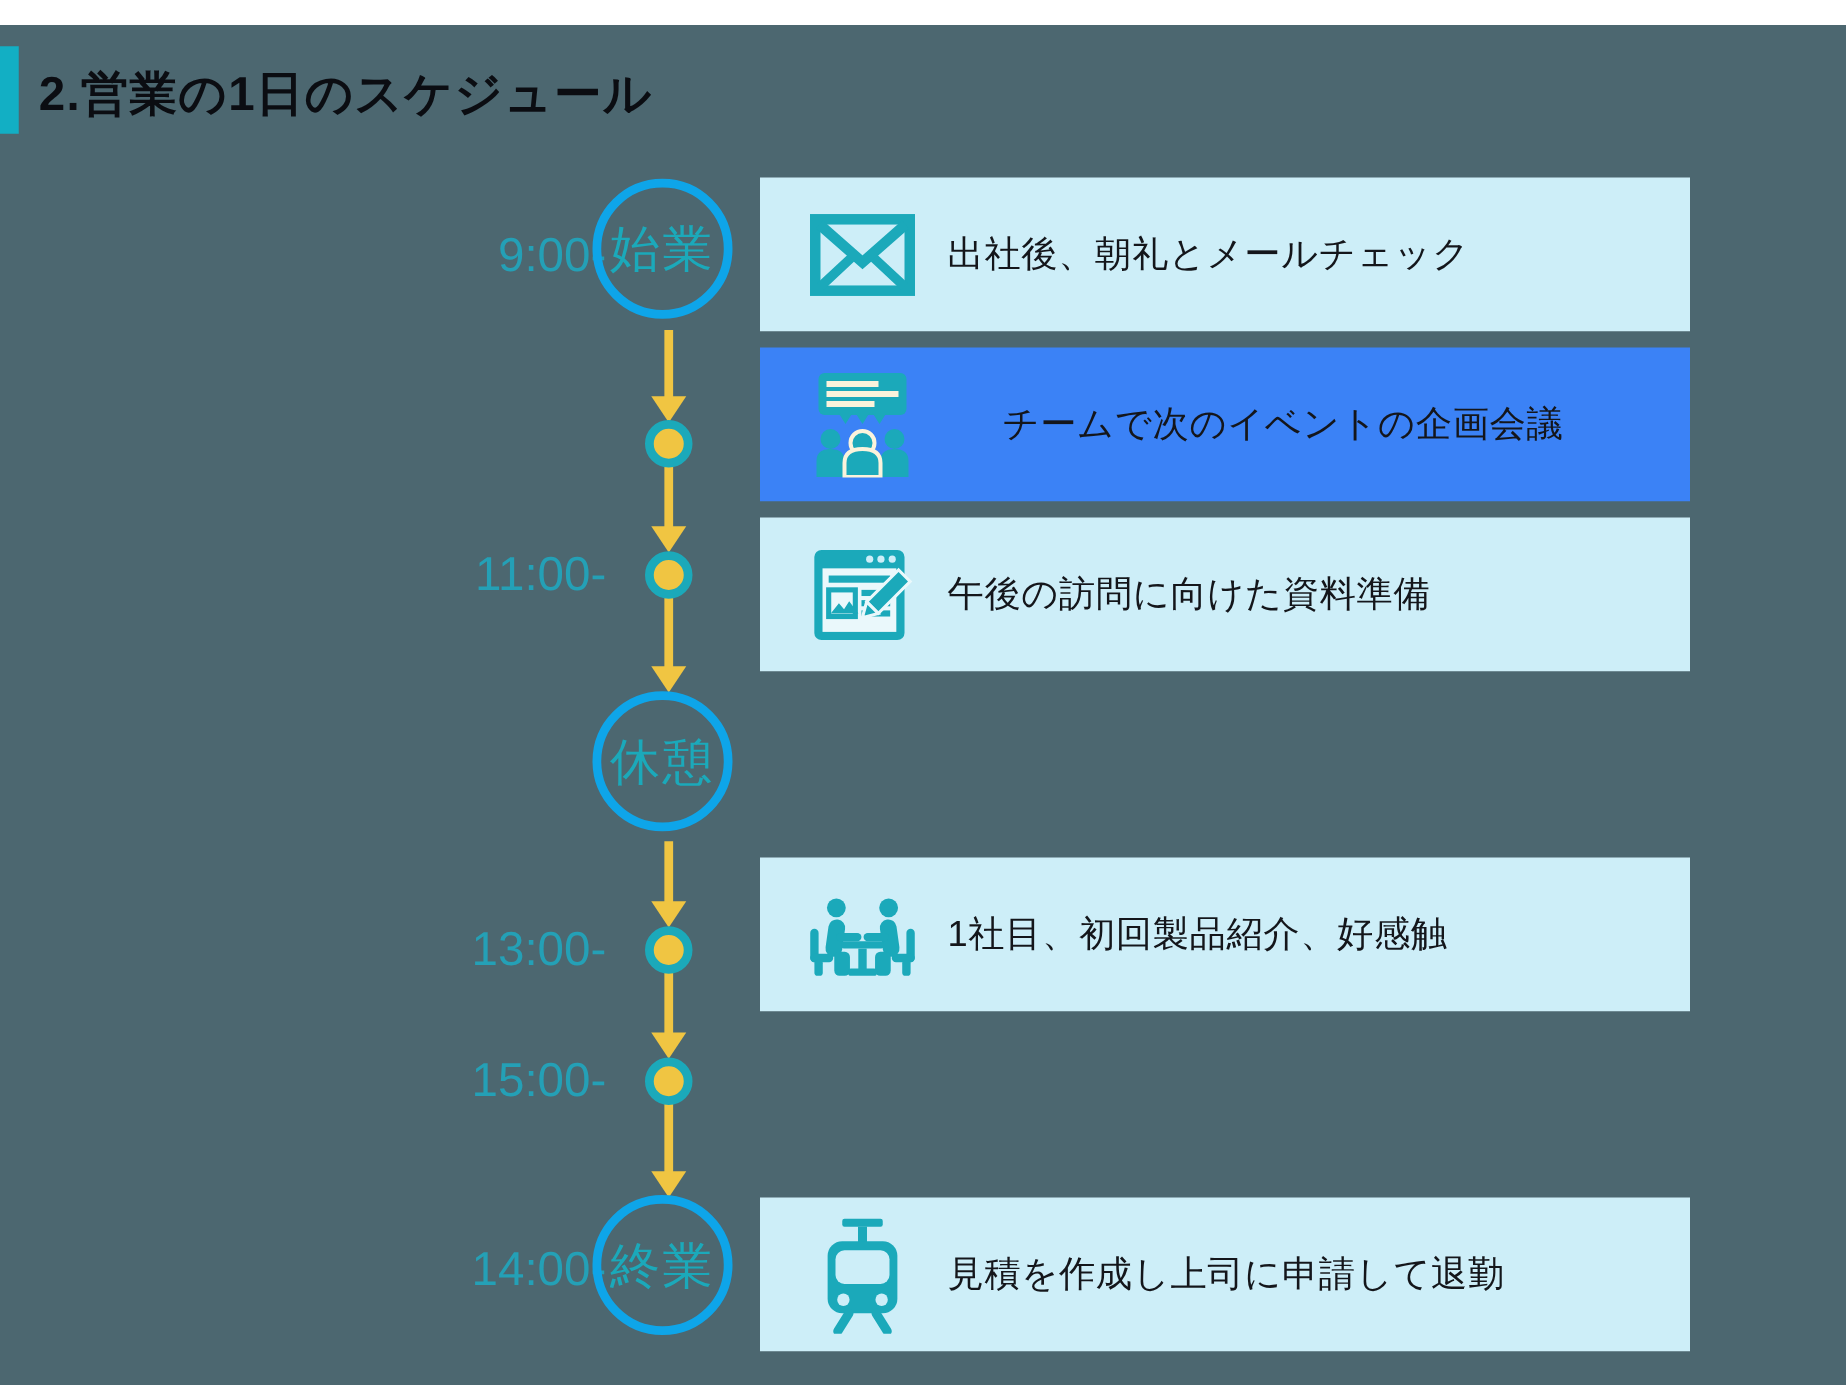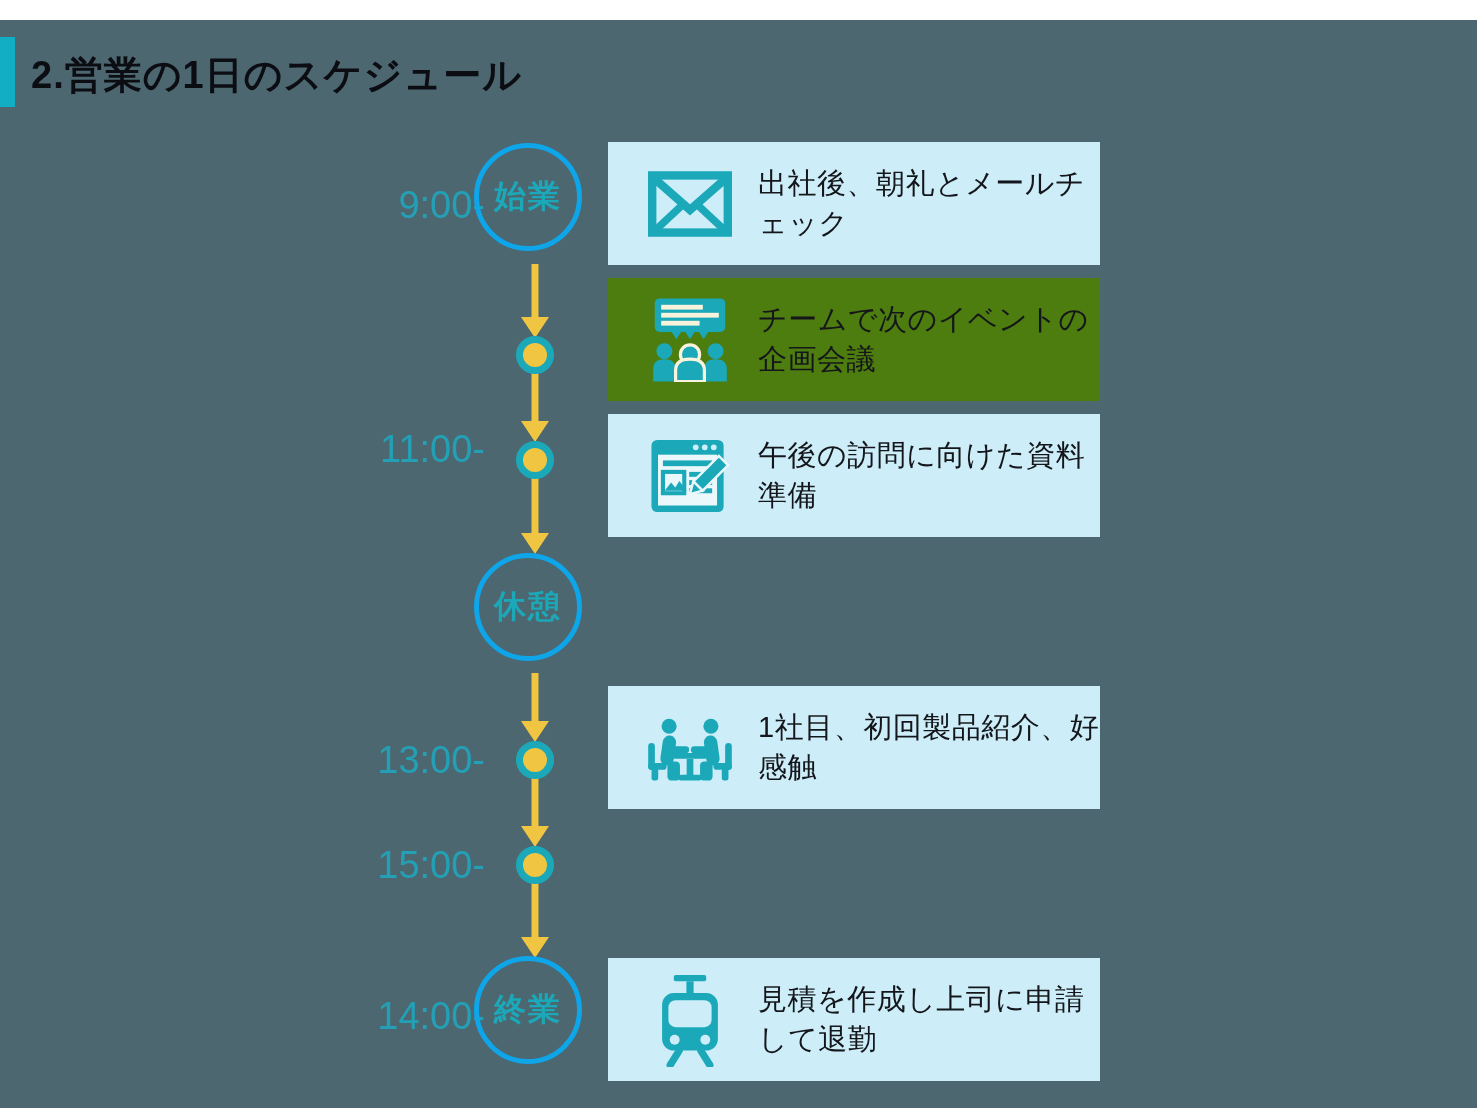--- a/index.html
+++ b/index.html
@@ -13,39 +13,39 @@
   .accent-bar { position:absolute; left:0; top:17px; width:15px; height:70px; background:#12AFC4; }
   .page-title {
     position:absolute; left:31px; top:30px; margin:0;
     font-size:38px; font-weight:800; color:#0B0D12; letter-spacing:1px;
   }
   
   .arrow-layer { position:absolute; left:0; top:0; width:1477px; height:1108px; pointer-events:none; }
   
   .big-circle {
     position:absolute; left:474px; width:98px; height:98px;
-    border:5px solid #0ea5e9; border-radius:50%;
+    border:7px solid #0ea5e9; border-radius:50%;
     display:flex; align-items:center; justify-content:center;
-    color:#1BA9BA; font-size:32px; font-weight:700; letter-spacing:2px;
+    color:#1BA9BA; font-size:40px; font-weight:400; letter-spacing:2px;
   }
   .dot {
     position:absolute; left:516px; width:24px; height:24px;
     border:7px solid #1BA9BA; border-radius:50%; background:#F0C542;
   }
   .time-label {
     position:absolute; left:322px; width:163px; height:42px; line-height:42px;
     text-align:right; font-size:38px; color:#24A0B6;
   }
   
   .card {
-    position:absolute; left:608px; width:492px; height:123px;
-    display:flex; align-items:center;justify-content:center;
+    position:absolute; left:608px; width:744px; height:123px;
+    display:flex; align-items:center;
   }
   .card.blue  { background:#CDEEF8; }
-  .card.cream { background:#4d7c0f; }
+  .card.cream { background:#3b82f6;gap:44px; }
   .icon-box {
     flex:0 0 92px; margin-left:36px; display:flex;
     align-items:center; justify-content:center;
   }
   .card-text { margin-left:22px; font-size:29px; color:#14161B; letter-spacing:0.5px; }
 </style>
 </head>
 <body>
 
 <div class="stage">
@@ -68,21 +68,21 @@
       <line x1="535" y1="863" x2="535" y2="920"></line>
         <polygon points="521,917 549,917 535,938" stroke="none"></polygon>
     </g>
   </svg>
 
   <div class="time-label" style="top:164px">9:00-</div>
   <div class="big-circle" style="top:123px">始業</div>
 
   <div class="dot" style="top:316px"></div>
 
-  <div class="time-label" style="top:408px">11:00-</div>
+  <div class="time-label" style="top:419px">11:00-</div>
   <div class="dot" style="top:421px"></div>
 
   <div class="big-circle" style="top:533px">休憩</div>
 
   <div class="time-label" style="top:719px">13:00-</div>
   <div class="dot" style="top:721px"></div>
 
   <div class="time-label" style="top:824px">15:00-</div>
   <div class="dot" style="top:826px"></div>
 

